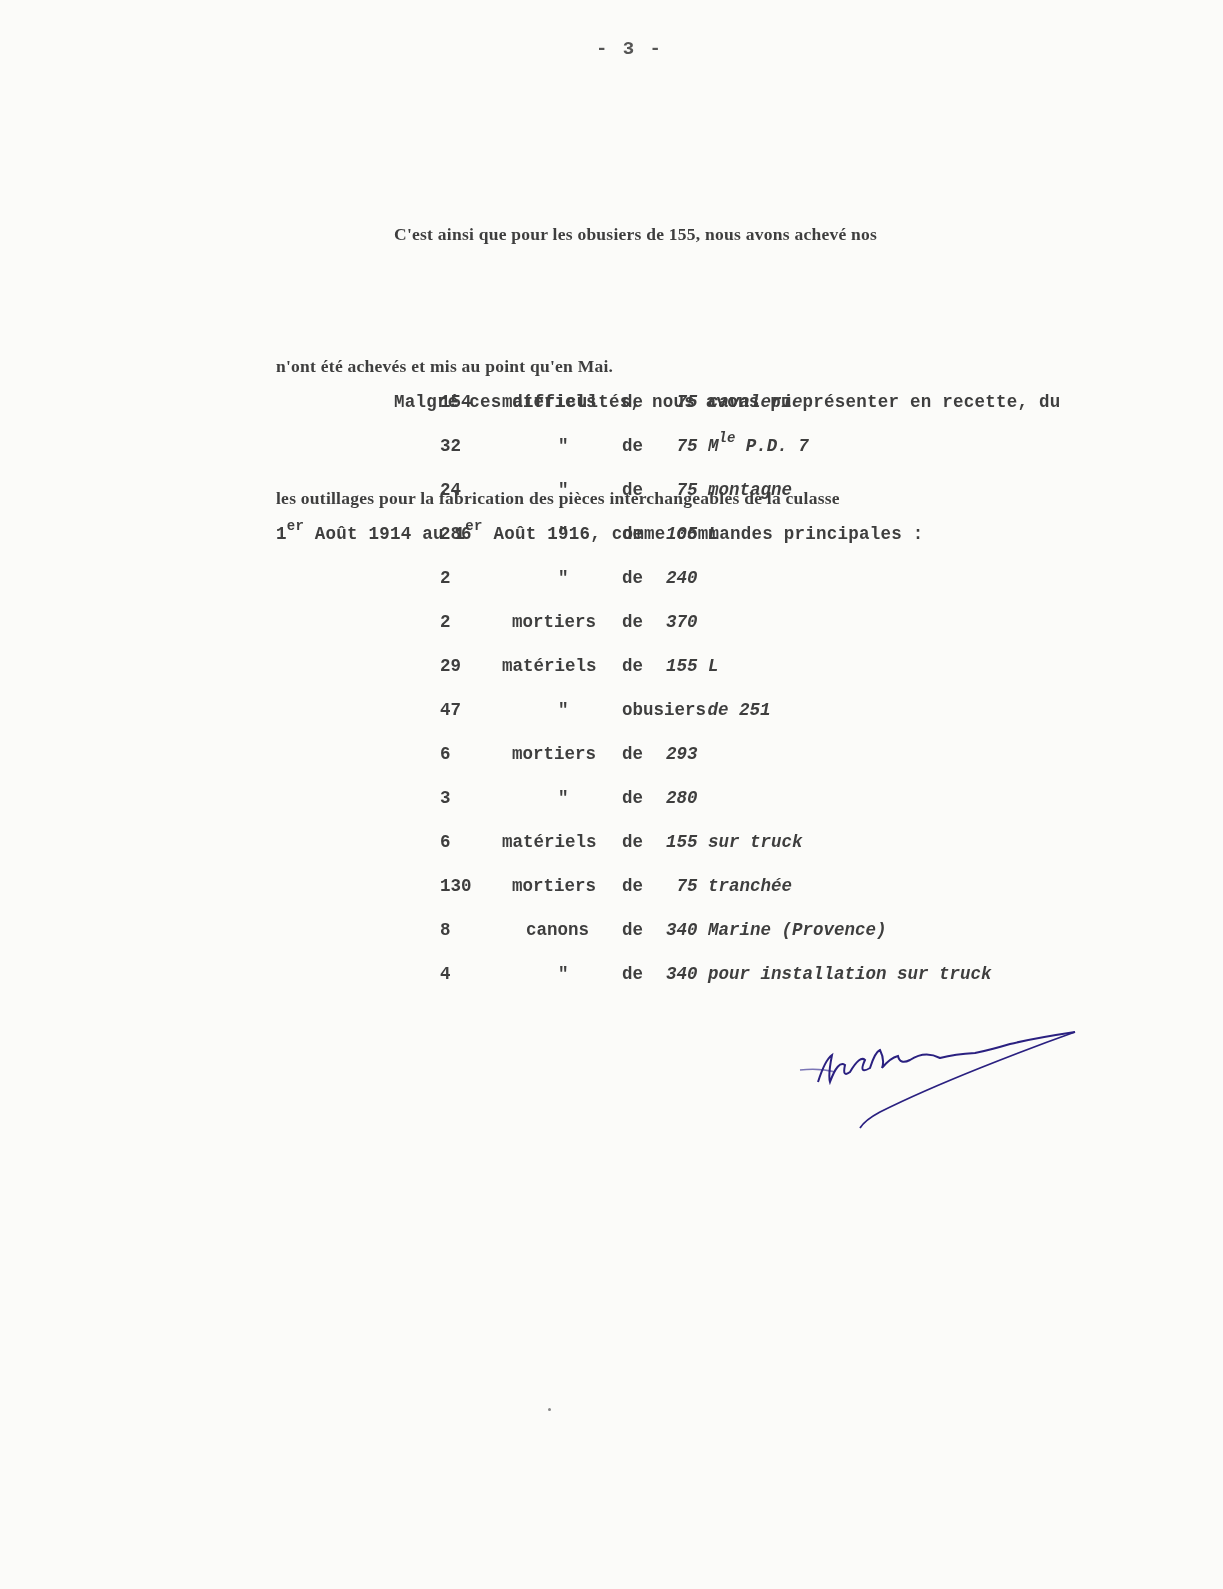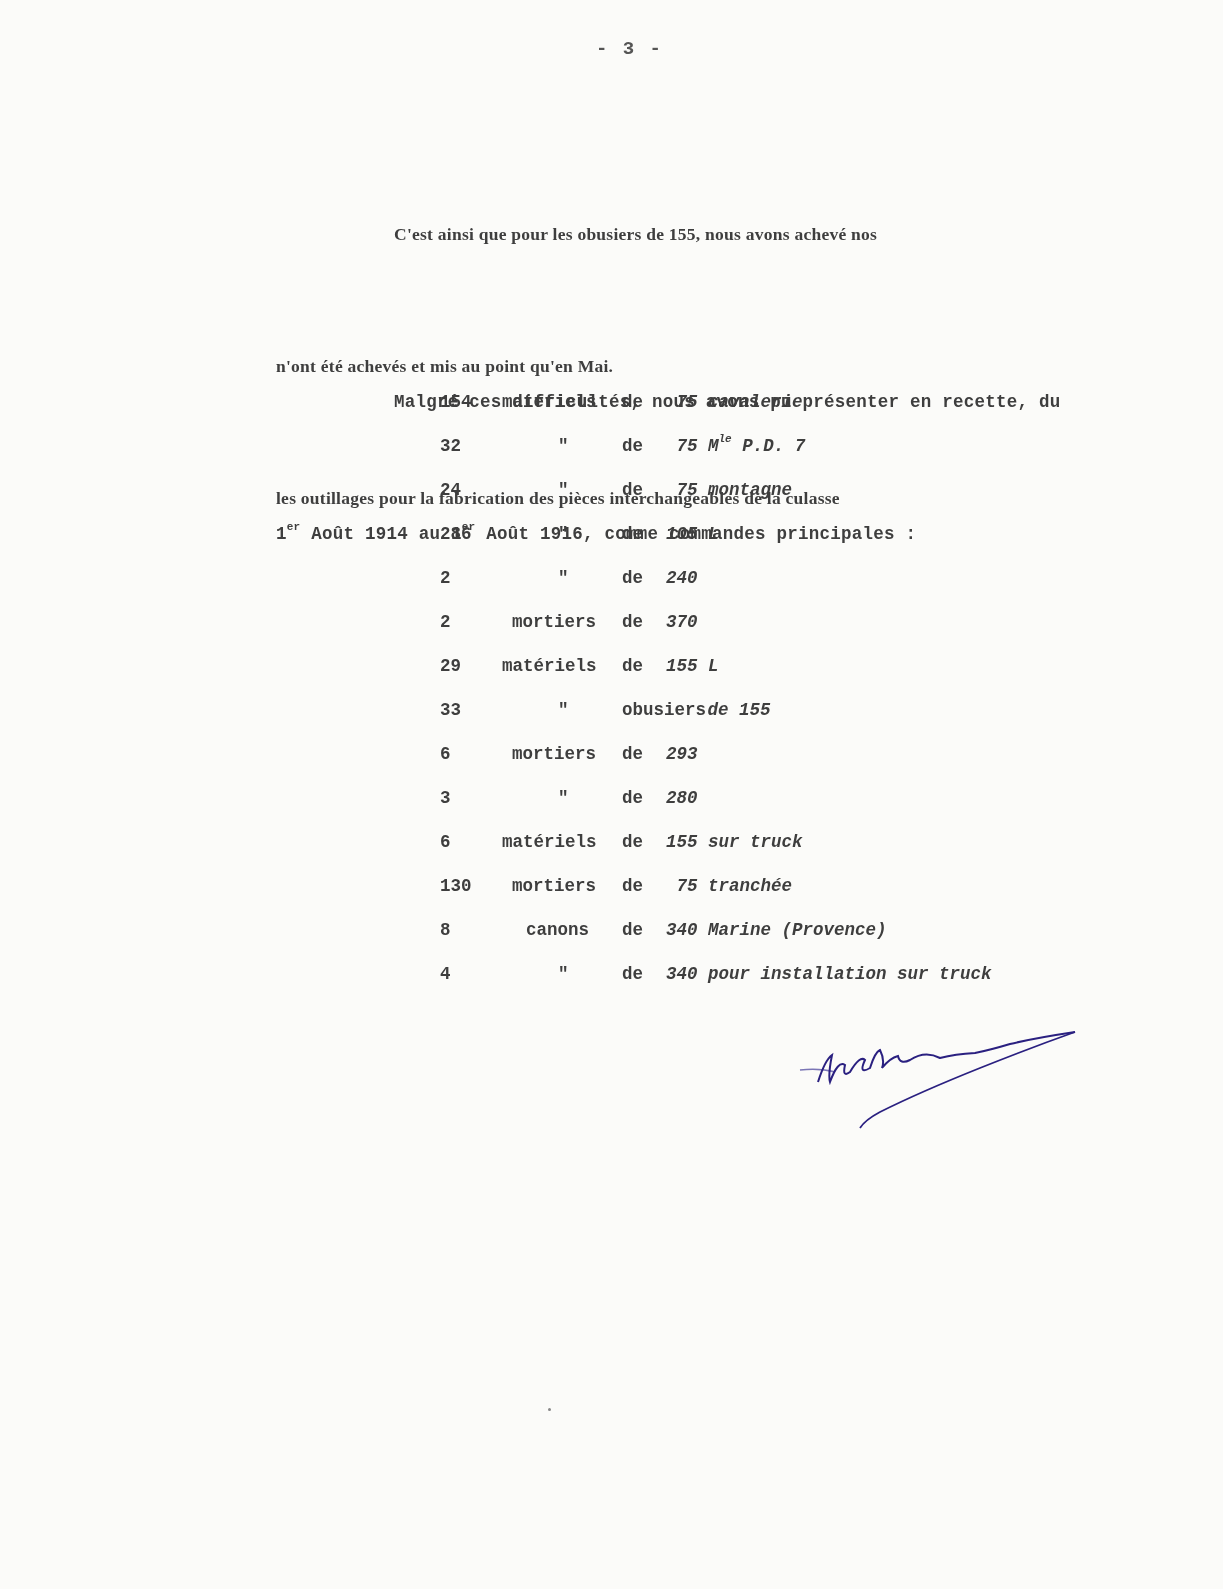--- a/index.html
+++ b/index.html
@@ -14,21 +14,21 @@
     position: absolute; top: 38px; left: 596px;
     font-size: 19px; font-weight: bold; letter-spacing: 2px; color: #555;
   }
   .para {
     position: absolute; left: 276px; width: 915px;
     font-size: 17.5px; font-weight: bold; line-height: 44px;
     letter-spacing: 0.25px; white-space: pre; color: #3e3e3e;
   }
   .line { height: 44px; }
   .indent { padding-left: 118px; }
-  sup { font-size: 11px; line-height: 0; vertical-align: 9px; }
+  sup { font-size: 14px; line-height: 0; vertical-align: 9px; }
   .table { position: absolute; left: 440px; top: 380px; }
   .row {
     position: relative; height: 44px; line-height: 44px;
     font-size: 17.5px; font-weight: bold; color: #3e3e3e; white-space: pre;
   }
   .row span { position: absolute; top: 0; }
   .qty { right: auto; width: 50px; left: 0; }
   .unit { left: 62px; }
   .ditto { left: 118px; }
   .de { left: 182px; }
@@ -53,21 +53,21 @@
 </div>
 
 <div class="table">
   <div class="row"><span class="qty">154</span><span class="unit">matériels</span><span class="de">de</span><span class="rest"> 75 cavalerie</span></div>
   <div class="row"><span class="qty">32</span><span class="ditto">"</span><span class="de">de</span><span class="rest"><span style="position:static"> 75 M</span><sup>le</sup><span style="position:static"> P.D. 7</span></span></div>
   <div class="row"><span class="qty">24</span><span class="ditto">"</span><span class="de">de</span><span class="rest"> 75 montagne</span></div>
   <div class="row"><span class="qty">286</span><span class="ditto">"</span><span class="de">de</span><span class="rest">105 L</span></div>
   <div class="row"><span class="qty">2</span><span class="ditto">"</span><span class="de">de</span><span class="rest">240</span></div>
   <div class="row"><span class="qty">2</span><span class="unit" style="left:72px">mortiers</span><span class="de">de</span><span class="rest">370</span></div>
   <div class="row"><span class="qty">29</span><span class="unit">matériels</span><span class="de">de</span><span class="rest">155 L</span></div>
-  <div class="row"><span class="qty">33</span><span class="ditto">"</span><span class="de">obusiers</span><span class="rest" style="left:236px">   de 155</span></div>
+  <div class="row"><span class="qty">47</span><span class="ditto">"</span><span class="de">obusiers</span><span class="rest" style="left:236px">   de 251</span></div>
   <div class="row"><span class="qty">6</span><span class="unit" style="left:72px">mortiers</span><span class="de">de</span><span class="rest">293</span></div>
   <div class="row"><span class="qty">3</span><span class="ditto">"</span><span class="de">de</span><span class="rest">280</span></div>
   <div class="row"><span class="qty">6</span><span class="unit">matériels</span><span class="de">de</span><span class="rest">155 sur truck</span></div>
   <div class="row"><span class="qty">130</span><span class="unit" style="left:72px">mortiers</span><span class="de">de</span><span class="rest"> 75 tranchée</span></div>
   <div class="row"><span class="qty">8</span><span class="unit" style="left:86px">canons</span><span class="de">de</span><span class="rest">340 Marine (Provence)</span></div>
   <div class="row"><span class="qty">4</span><span class="ditto">"</span><span class="de">de</span><span class="rest">340 pour installation sur truck</span></div>
 </div>
 
 <svg class="signature" viewBox="0 0 300 120">
   <path d="M10 50 Q30 48 45 52" stroke="#7a75b5" stroke-width="1.5" fill="none"></path>

